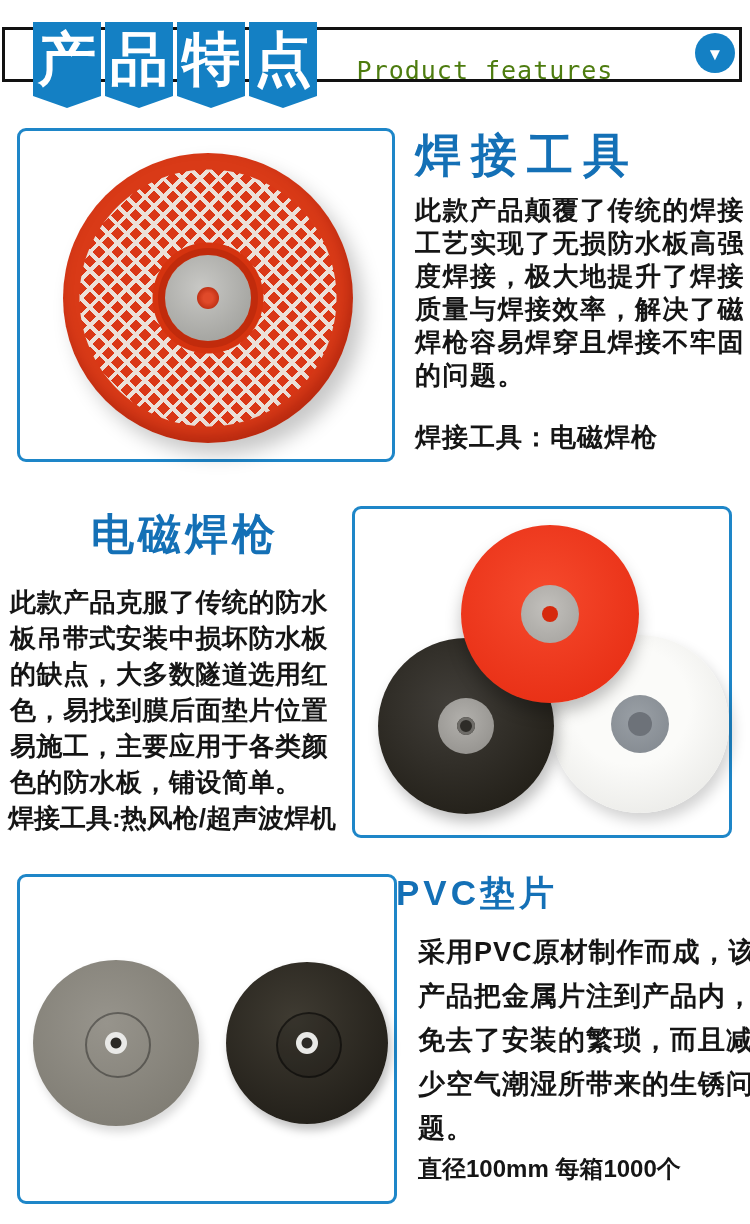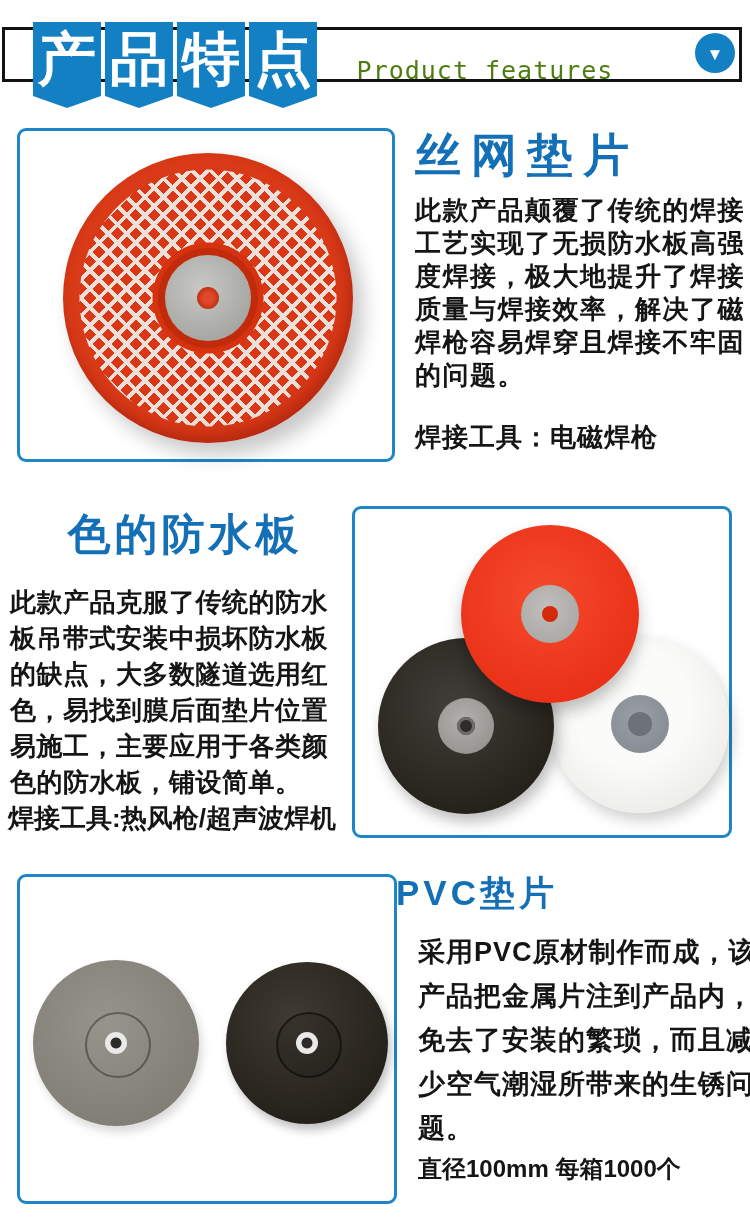--- a/index.html
+++ b/index.html
@@ -121,32 +121,32 @@
   </div>
 
   <div>
     <div class="frame frame1">
       <div class="mesh-disc">
         <div class="mesh-center">
           <div class="mesh-hole"></div>
         </div>
       </div>
     </div>
-    <div class="sec-title t1">丝网垫片</div>
+    <div class="sec-title t1">焊接工具</div>
     <div class="body-text b1">此款产品颠覆了传统的焊接
 工艺实现了无损防水板高强
 度焊接，极大地提升了焊接
 质量与焊接效率，解决了磁
 焊枪容易焊穿且焊接不牢固
 的问题。</div>
     <div class="tool-text tl1">焊接工具：电磁焊枪</div>
   </div>
 
   <div>
-    <div class="sec-title t2">色的防水板</div>
+    <div class="sec-title t2">电磁焊枪</div>
     <div class="body-text b2">此款产品克服了传统的防水
 板吊带式安装中损坏防水板
 的缺点，大多数隧道选用红
 色，易找到膜后面垫片位置
 易施工，主要应用于各类颜
 色的防水板，铺设简单。</div>
     <div class="tool-text tl2">焊接工具:热风枪/超声波焊机</div>
     <div class="frame frame2">
       <div class="disc groove disc-white">
         <div class="hub hub-white">

